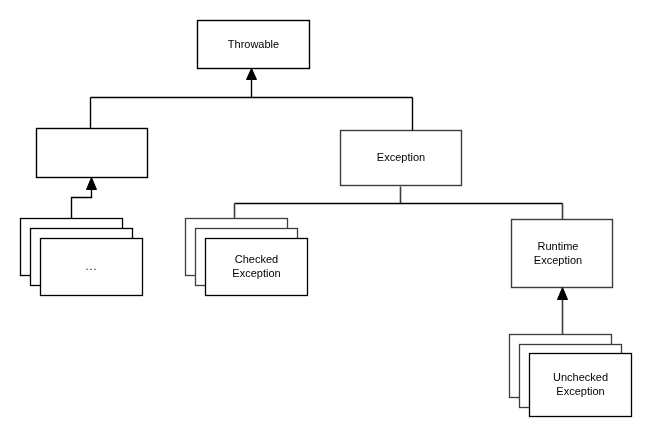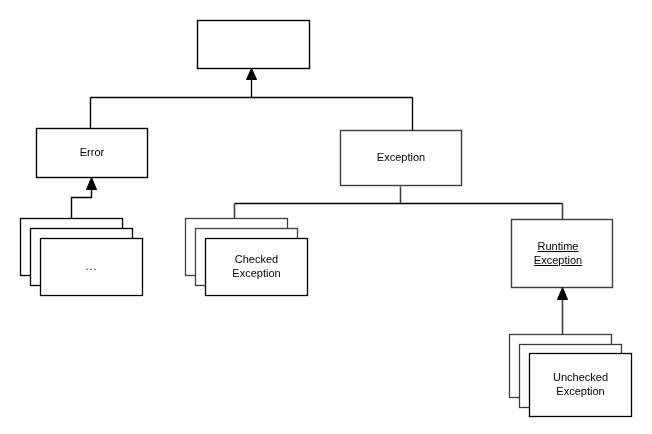--- a/index.html
+++ b/index.html
@@ -97,29 +97,29 @@
       <path d="M 562.5 203.5 L 562.5 219.5" fill="none" stroke="#3d3d3d" stroke-width="1.6"></path>
     </g>
 
     <g>
       <path d="M 562.5 334.5 L 562.5 295" fill="none" stroke="#3d3d3d" stroke-width="1.6"></path>
       <polygon points="562.5,287.5 557.5,299.5 567.5,299.5" fill="#000000" stroke="#000000" stroke-width="1"></polygon>
     </g>
 
   </svg>
 
+  <div class="node-label" style="left:197px; top:20px; width:113px; height:49px;">Throwable</div>
 
-  <div class="node-label" style="left:36px; top:128px; width:112px; height:50px;">Error</div>
 
   <div class="node-label" style="left:340px; top:130px; width:122px; height:56px;">Exception</div>
 
   <div class="node-label dots-label" style="left:40px; top:238px; width:103px; height:58px;">...</div>
 
   <div class="node-label" style="left:205px; top:238px; width:103px; height:58px;border-radius:15px;">Checked
 Exception</div>
 
-  <div class="node-label" style="left:511px; top:219px; width:94px; height:69px;text-decoration:underline;">Runtime
+  <div class="node-label" style="left:511px; top:219px; width:94px; height:69px;">Runtime
 Exception</div>
 
   <div class="node-label" style="left:529px; top:353px; width:103px; height:64px;">Unchecked
 Exception</div>
 
 </div>
 
 </body></html>

